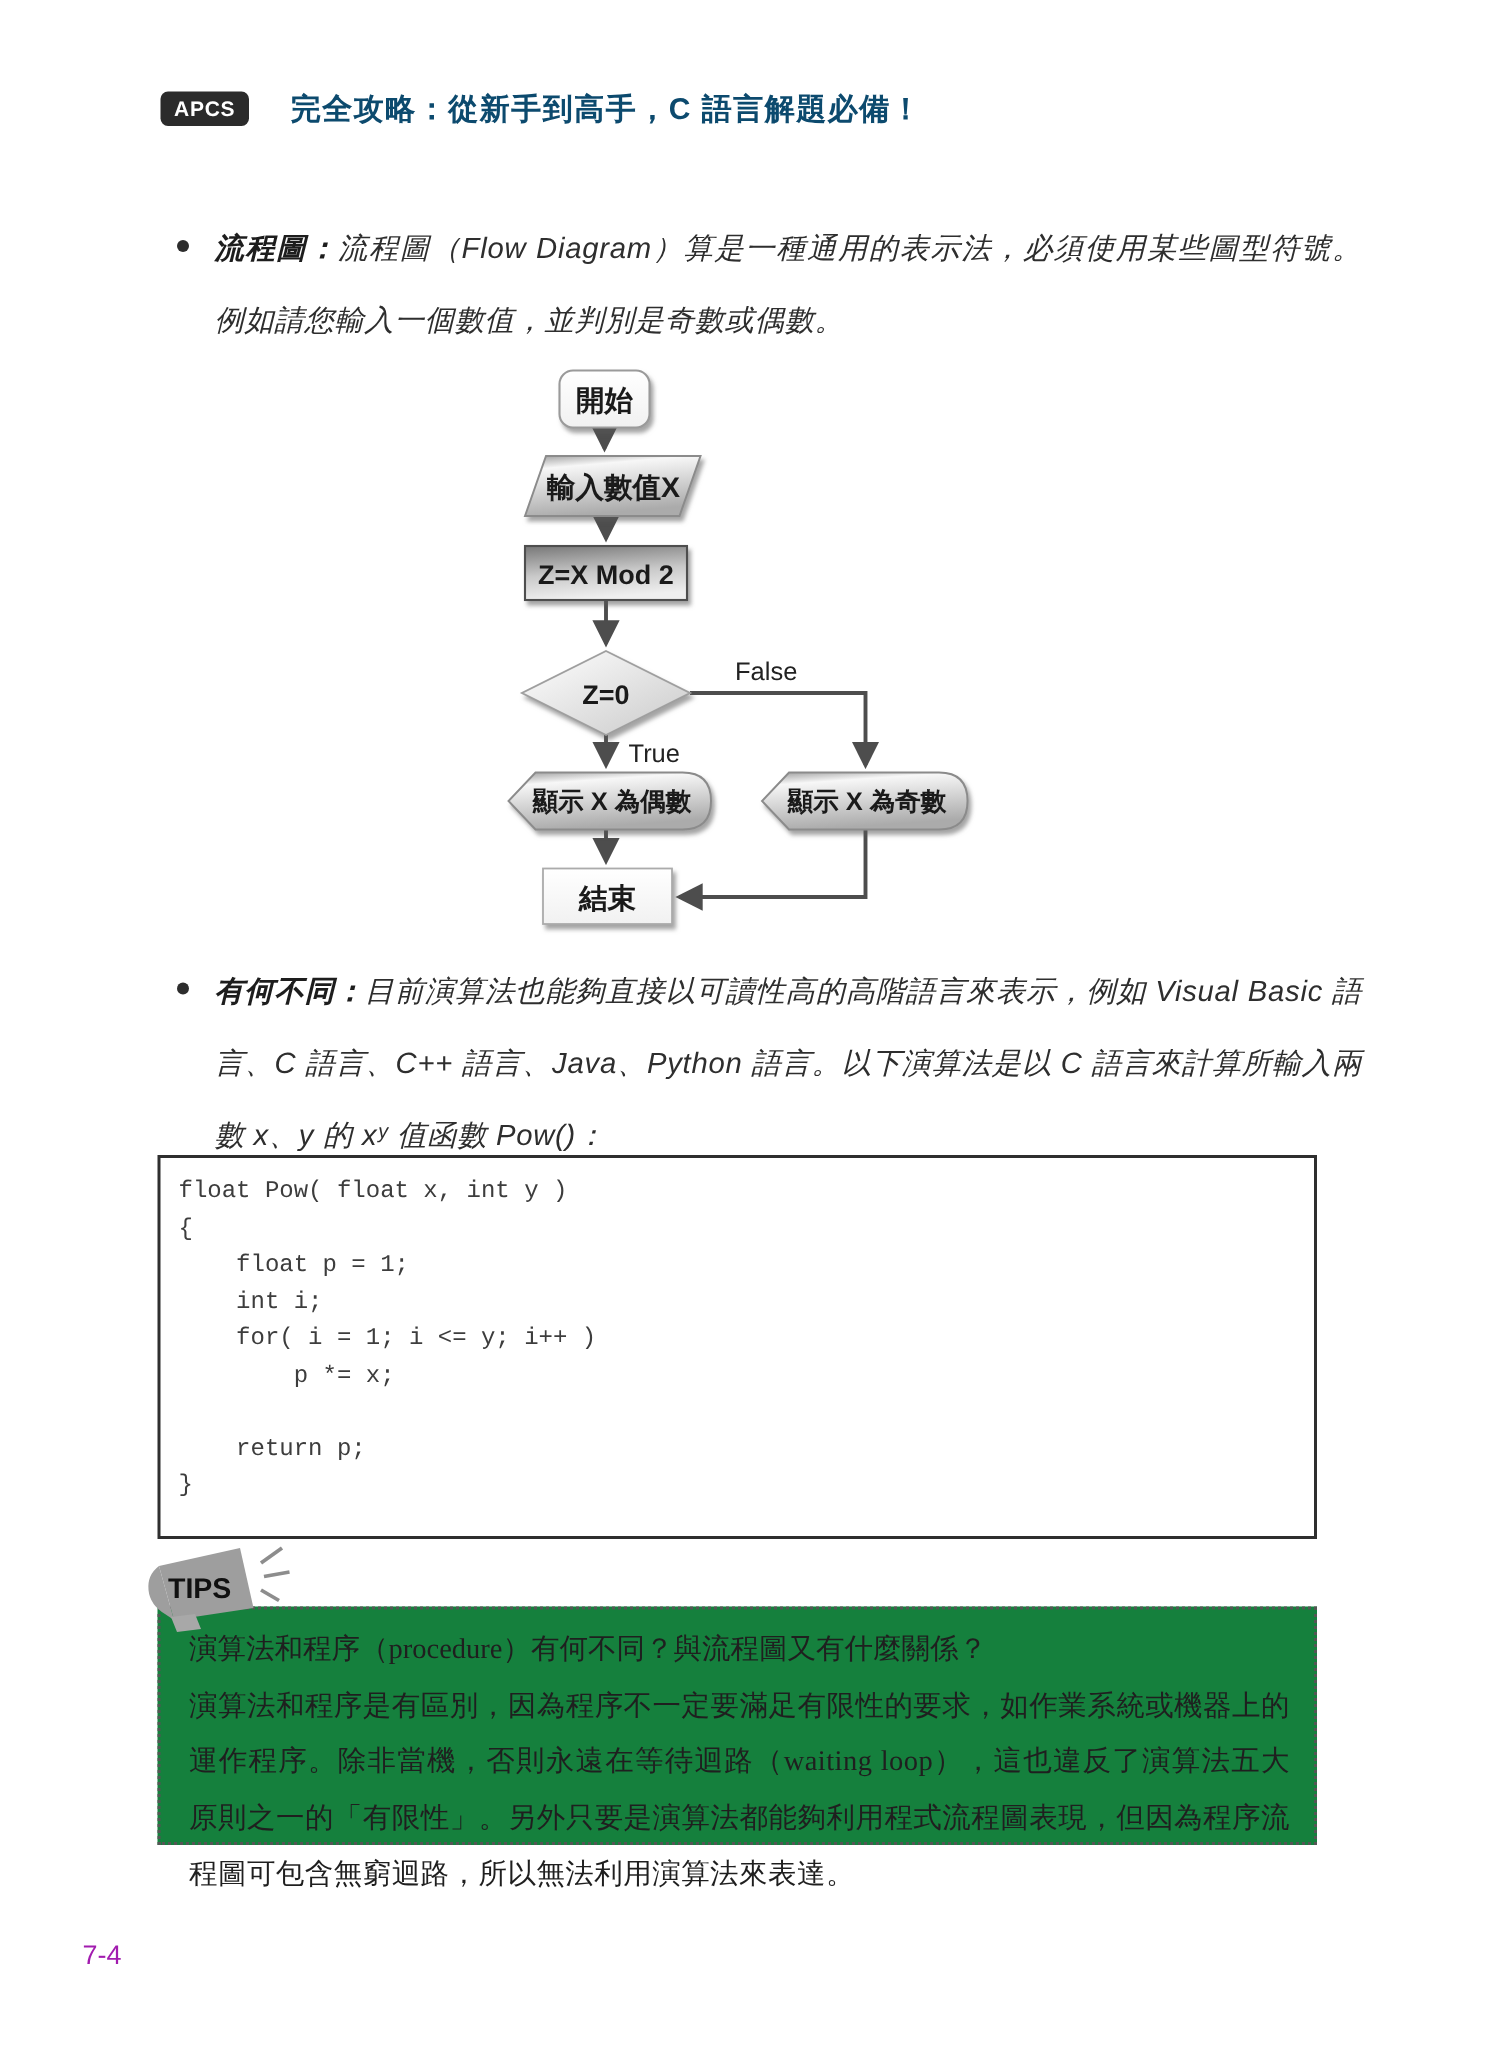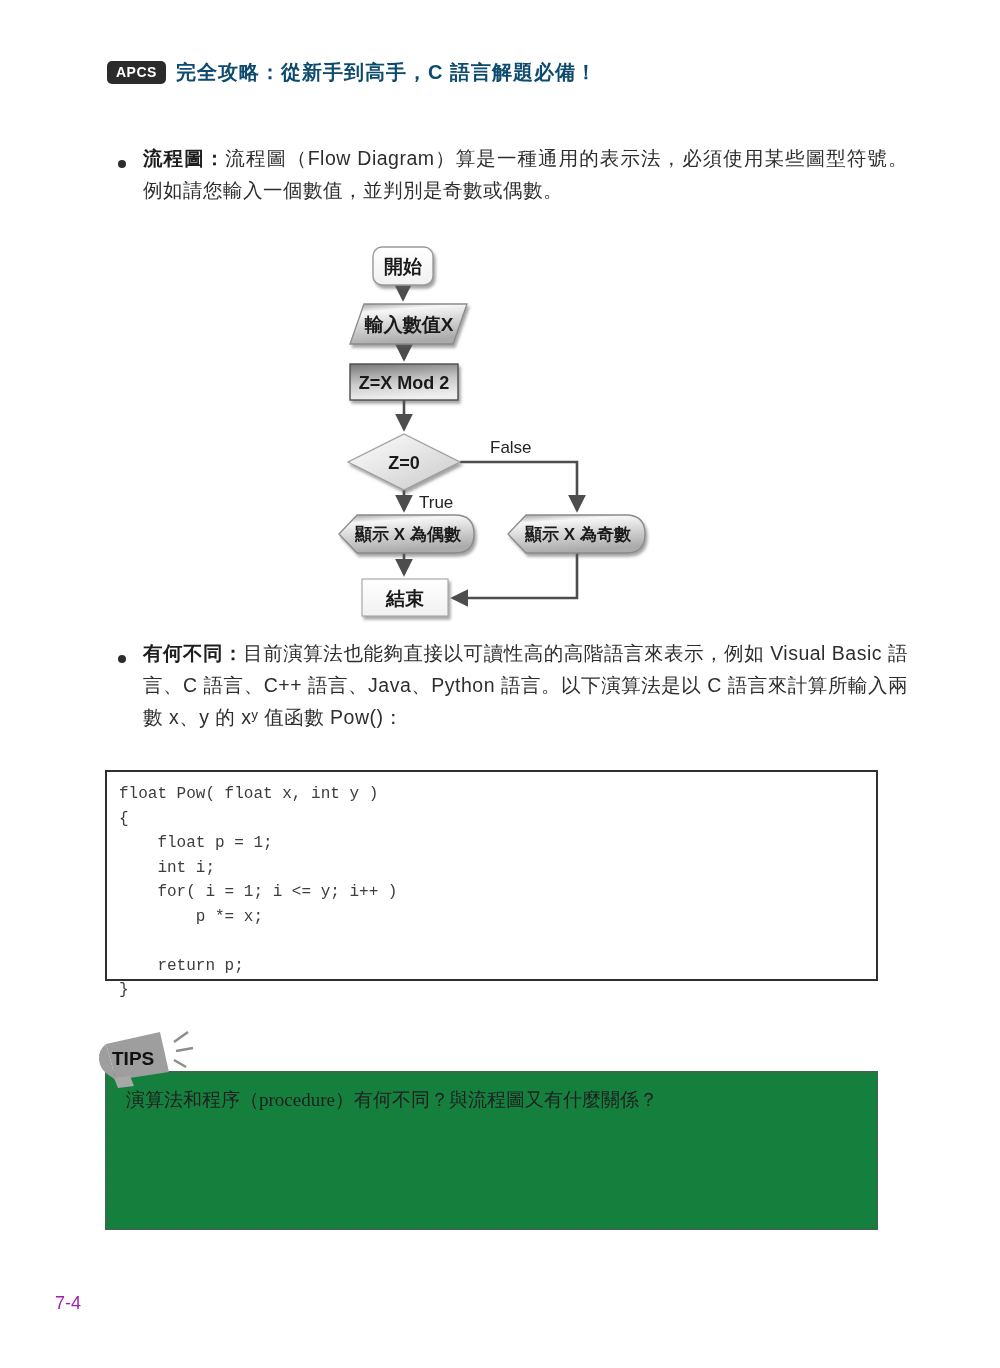--- a/index.html
+++ b/index.html
@@ -8,54 +8,54 @@
     position: relative;
     width: 1000px;
     height: 1368px;
     background: #ffffff;
     font-family: "Liberation Sans", "DejaVu Sans", sans-serif;
     color: #333;
     overflow: hidden;
   }
 
   
-  .header { position: absolute; left: 107px; top: 59px; display: flex; align-items: center; gap: 10px; }
+  .header { position: absolute; left: 107px; top: 59px; display: flex; align-items: center; gap: 28px; }
   .apcs-badge {
     background: #2b2b2b; color: #fff; font-weight: bold; font-size: 14px;
     padding: 3px 9px 4px; border-radius: 5px; letter-spacing: 0.5px;
   }
   .header-title { font-size: 20px; font-weight: 600; color: #0c4a6e; letter-spacing: 1px; }
 
   
   .bullet-item { position: absolute; left: 118px; width: 792px; display: flex; }
   .bullet-dot {
     width: 8px; height: 8px; border-radius: 50%; background: #2d2d2d;
     margin-top: 18px; margin-right: 17px; flex: 0 0 8px;
   }
   .bullet-text {
-    font-size: 19.5px; line-height: 32px; text-align: justify;
-    color: #2e2e2e; letter-spacing: 0.5px; width: 765px;
+    font-size: 19.5px; line-height: 48px; text-align: justify;
+    color: #2e2e2e; letter-spacing: 0.5px; width: 765px; font-style: italic;
   }
   .bullet-label { font-weight: bold; color: #1d1d1d; }
   .bullet-1 { top: 142px; }
   .bullet-2 { top: 637px; }
 
   
   .flowchart { position: absolute; left: 320px; top: 237px; }
   .fc-line { stroke: #4d4d4d; stroke-width: 2.6; fill: none; }
   .fc-shadow { filter: drop-shadow(2.5px 3px 1.5px rgba(90,90,90,0.55)); }
   .fc-label { font-family: "Liberation Sans", "DejaVu Sans", sans-serif; fill: #1a1a1a; }
   .fc-cjk { font-weight: bold; font-size: 19px; }
   .fc-cjk-sm { font-weight: bold; font-size: 17px; }
   .fc-latin { font-weight: bold; font-size: 18px; }
   .fc-branch { font-size: 17px; fill: #222; font-weight: normal; }
 
   
   .code-box {
-    position: absolute; left: 105px; top: 770px; width: 773px; height: 211px;
+    position: absolute; left: 105px; top: 770px; width: 773px; height: 256px;
     border: 2px solid #2f2f2f; background: #fff;
   }
   .code-box pre {
     font-family: "Liberation Mono", "DejaVu Sans Mono", monospace;
     font-size: 16px; line-height: 24.5px; color: #3d3d3d;
     padding: 10px 12px; white-space: pre;
   }
 
   
   .tips-badge { position: absolute; left: 96px; top: 1026px; z-index: 2; }
@@ -180,17 +180,18 @@
     <path d="M10,18 Q2,24 3,34 Q4,44 14,50 L20,54 Z" fill="#9e9e9e"></path>
     <polygon points="18,52 34,50 38,60 22,62" fill="#a8a8a8"></polygon>
     <polyline points="78,16 92,6" fill="none" stroke="#8d8d8d" stroke-width="2.5"></polyline>
     <polyline points="80,25 97,22" fill="none" stroke="#8d8d8d" stroke-width="2.5"></polyline>
     <polyline points="78,34 90,41" fill="none" stroke="#8d8d8d" stroke-width="2.5"></polyline>
     <text x="16" y="39" font-family="Liberation Sans, DejaVu Sans, sans-serif" font-size="19" font-weight="bold" fill="#111">TIPS</text>
   </svg>
 
   <div class="tips-box">
     <div class="tips-question">演算法和程序（procedure）有何不同？與流程圖又有什麼關係？</div>
+    <div class="tips-body">演算法和程序是有區別，因為程序不一定要滿足有限性的要求，如作業系統或機器上的運作程序。除非當機，否則永遠在等待迴路（waiting loop），這也違反了演算法五大原則之一的「有限性」。另外只要是演算法都能夠利用程式流程圖表現，但因為程序流程圖可包含無窮迴路，所以無法利用演算法來表達。</div>
   </div>
 
   <div class="page-num">7-4</div>
 
 </div>
 
 </body></html>

